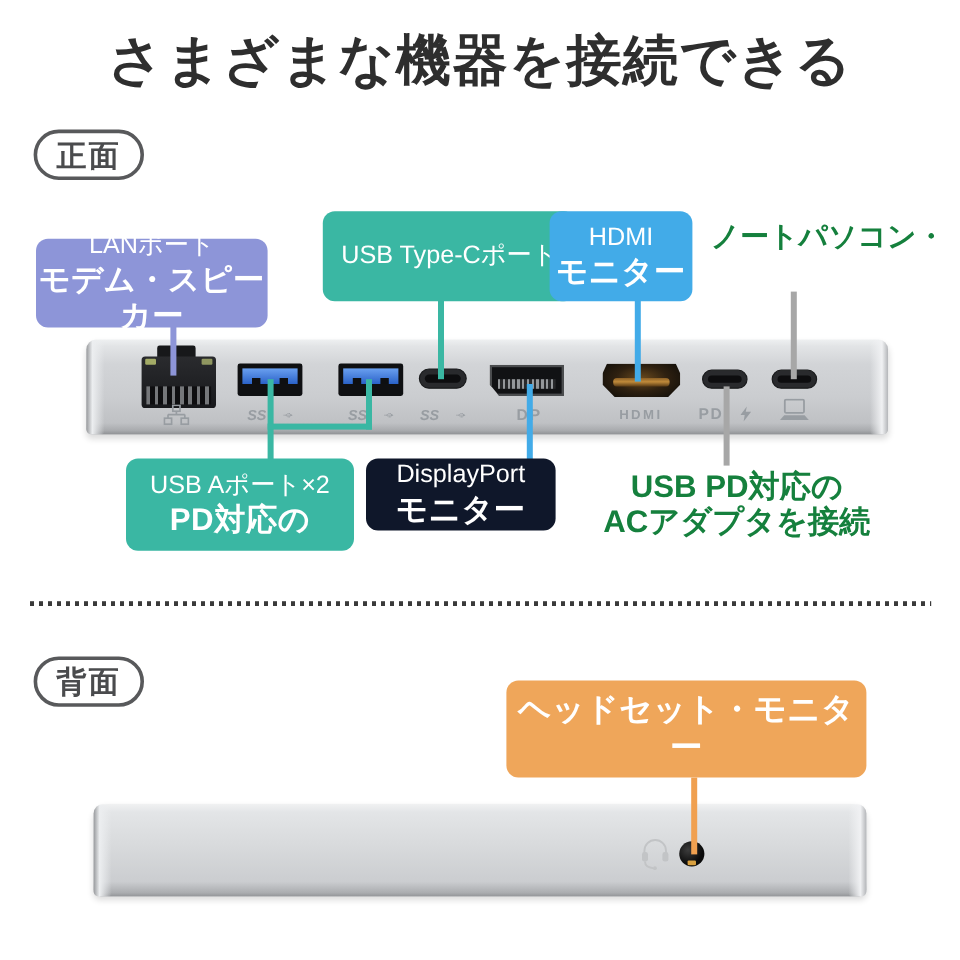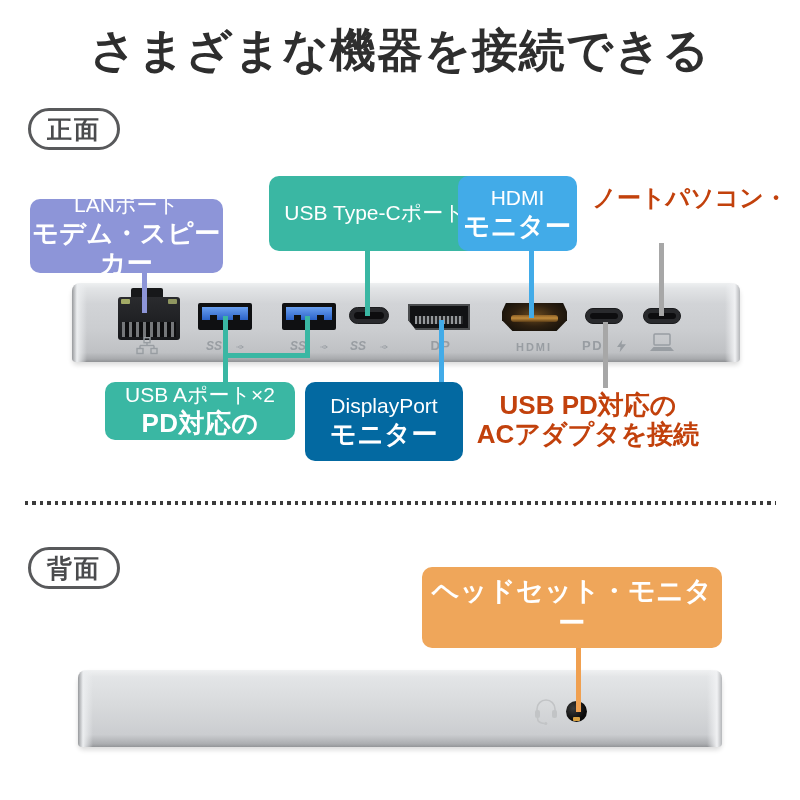--- a/index.html
+++ b/index.html
@@ -17,29 +17,29 @@
   .badge-back  { top:547px; }
 
   
   .callout { position:absolute; border-radius:10px; color:#fff; display:flex; flex-direction:column;
              align-items:center; justify-content:center; text-align:center; z-index:3; line-height:1.18; }
   .callout .l1 { font-size:21px; font-weight:400; }
   .callout .l2 { font-size:26px; font-weight:700; letter-spacing:0.5px; }
   .co-lan   { left:30px;  top:177px; width:193px; height:74px; background:#8d95d8;margin-top:22px; }
   .co-typec { left:237px; top:176px; width:211px; height:75px; background:#3ab7a3;margin-left:32px; }
   .co-hdmi  { left:458px; top:176px; width:119px; height:75px; background:#42abe8; }
-  .co-usba  { left:105px; top:382px; width:190px; height:58px; background:#3ab7a3; }
-  .co-dp    { left:305px; top:382px; width:158px; height:79px; background:#0369a1; }
+  .co-usba  { left:105px; top:382px; width:190px; height:77px; background:#3ab7a3; }
+  .co-dp    { left:305px; top:382px; width:158px; height:60px; background:#0f172a; }
   .co-audio { left:422px; top:567px; width:300px; height:81px; background:#efa65a; }
   .co-audio .l1 { font-size:23px; }
   .co-audio .l2 { font-size:27px; }
 
-  .note { position:absolute; z-index:3; color:#c2410c; font-weight:700; text-align:center; }
+  .note { position:absolute; z-index:3; color:#15803d; font-weight:700; text-align:center; }
   .note-laptop { left:592px; top:184px; width:196px; font-size:24px; line-height:27px; }
-  .note-pd     { left:463px; top:391px; width:250px; font-size:26px; line-height:29px; }
+  .note-pd     { left:489px; top:391px; width:250px; font-size:26px; line-height:29px; }
 
   
   .cline { position:absolute; width:5px; z-index:2; }
   .ln-lan    { left:142px; top:249px; height:64px; background:#8d95d8; }
   .ln-typec  { left:365px; top:250px; height:66px; background:#3ab7a3; }
   .ln-hdmi   { left:529px; top:250px; height:68px; background:#42abe8; }
   .ln-laptop { left:659px; top:243px; height:73px; background:#a7a7a7; }
   .ln-usba-v1   { left:223px; top:316px; height:68px; background:#3ab7a3; }
   .ln-usba-v2   { left:305px; top:316px; height:42px; background:#3ab7a3; }
   .ln-usba-h    { left:223px; top:353px; width:87px; height:5px; background:#3ab7a3; }
@@ -88,21 +88,21 @@
   .dp::after { content:''; position:absolute; left:5px; right:5px; top:10px; height:8px;
                background:repeating-linear-gradient(90deg,#94979a 0 2px,#27282a 2px 4px); }
   
   .hdmi { left:430px; top:20px; width:65px; height:28px;
           background:radial-gradient(ellipse 60% 70% at 50% 45%,#6a4a1e 0%,#2e2010 55%,#14100a 100%);
           clip-path:polygon(6% 0,94% 0,100% 30%,100% 62%,84% 100%,16% 100%,0 62%,0 30%); }
   .hdmi::after { content:''; position:absolute; left:9px; right:9px; top:12px; height:7px; border-radius:3px;
                  background:linear-gradient(180deg,#8a5f26,#c08a3a 45%,#5a3c16); }
 
   
-  .mark { position:absolute; color:#989da2; display:flex; align-items:flex-end; justify-content:center; gap:14px; }
+  .mark { position:absolute; color:#989da2; display:flex; align-items:center; justify-content:center; gap:14px; }
   .mark-txt { font-size:13px; font-weight:700; letter-spacing:1.5px; }
   .ss-txt { font-size:12px; font-weight:700; font-style:italic; letter-spacing:0; }
   .mk-net    { left:64px;  top:54px; width:22px; height:18px; }
   .mk-ss1    { left:134px; top:55px; width:38px; height:15px; }
   .mk-ss2    { left:218px; top:55px; width:38px; height:15px; }
   .mk-ss3    { left:278px; top:55px; width:38px; height:15px; }
   .mk-dp     { left:349px; top:54px; width:40px; height:16px; }
   .mk-hdmi   { left:430px; top:55px; width:64px; height:15px; }
   .mk-hdmi .mark-txt { font-size:11px; letter-spacing:2px; }
   .mk-pd     { left:510px; top:53px; width:44px; height:17px; }

